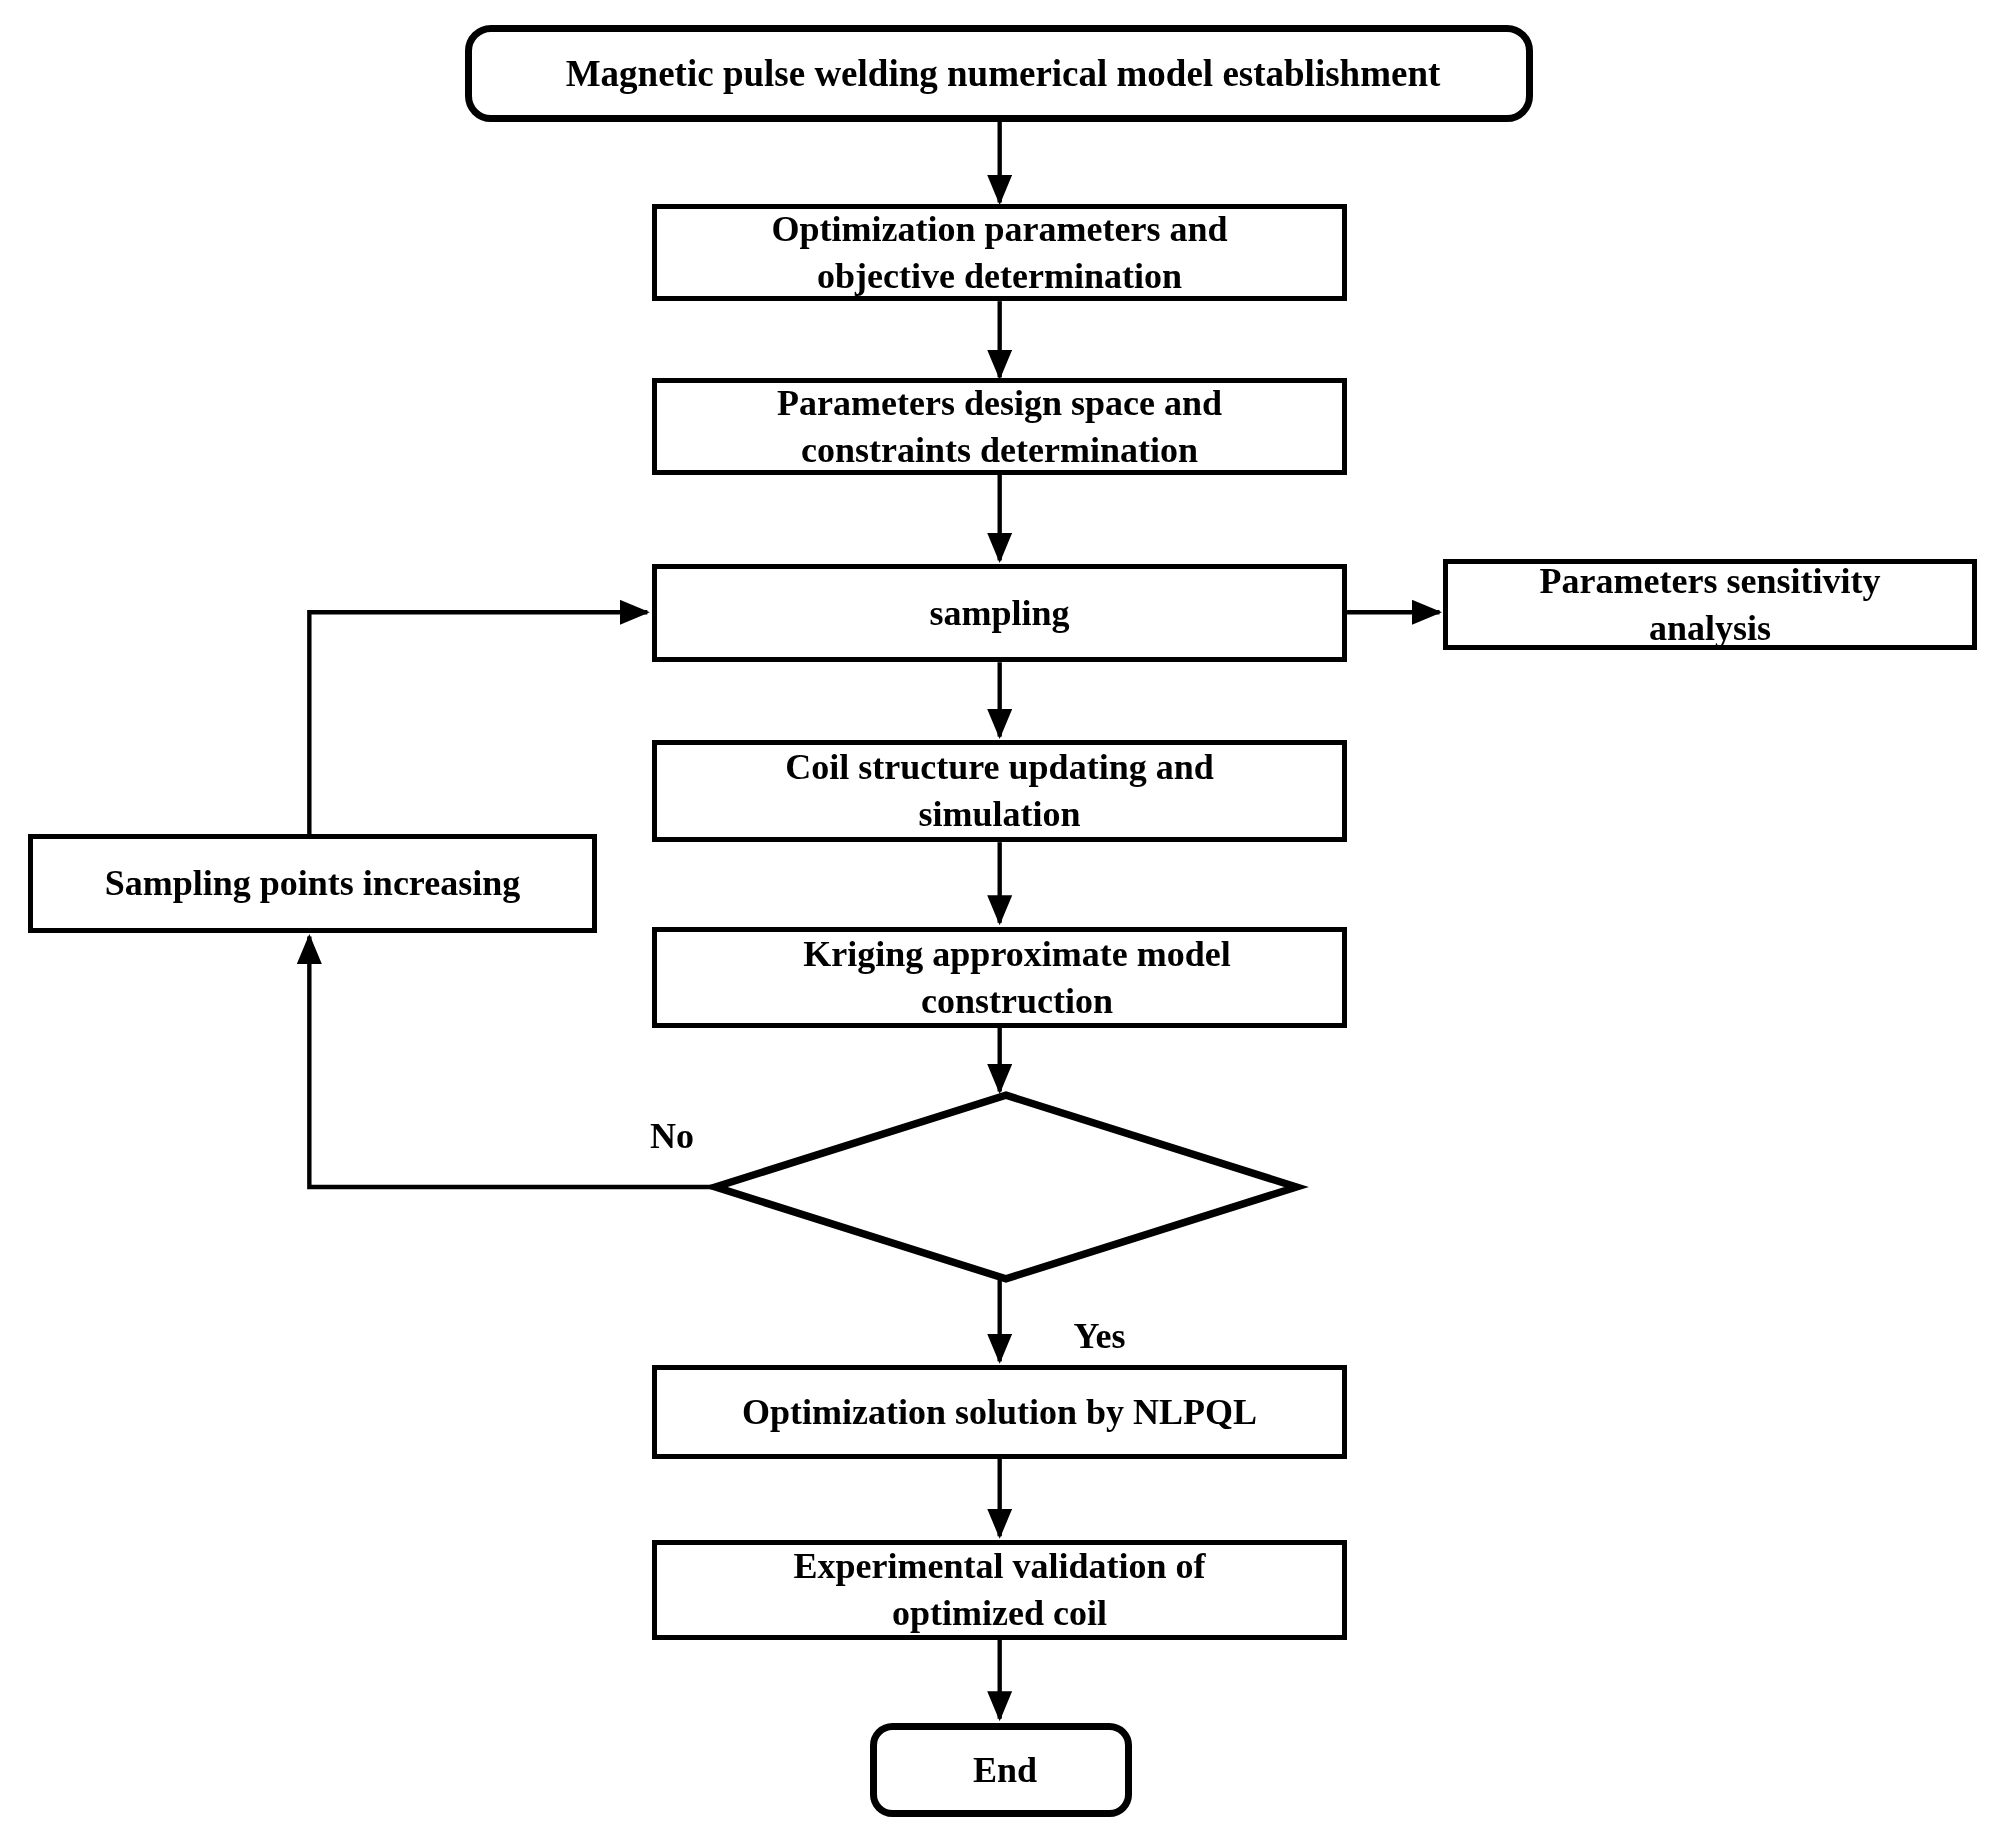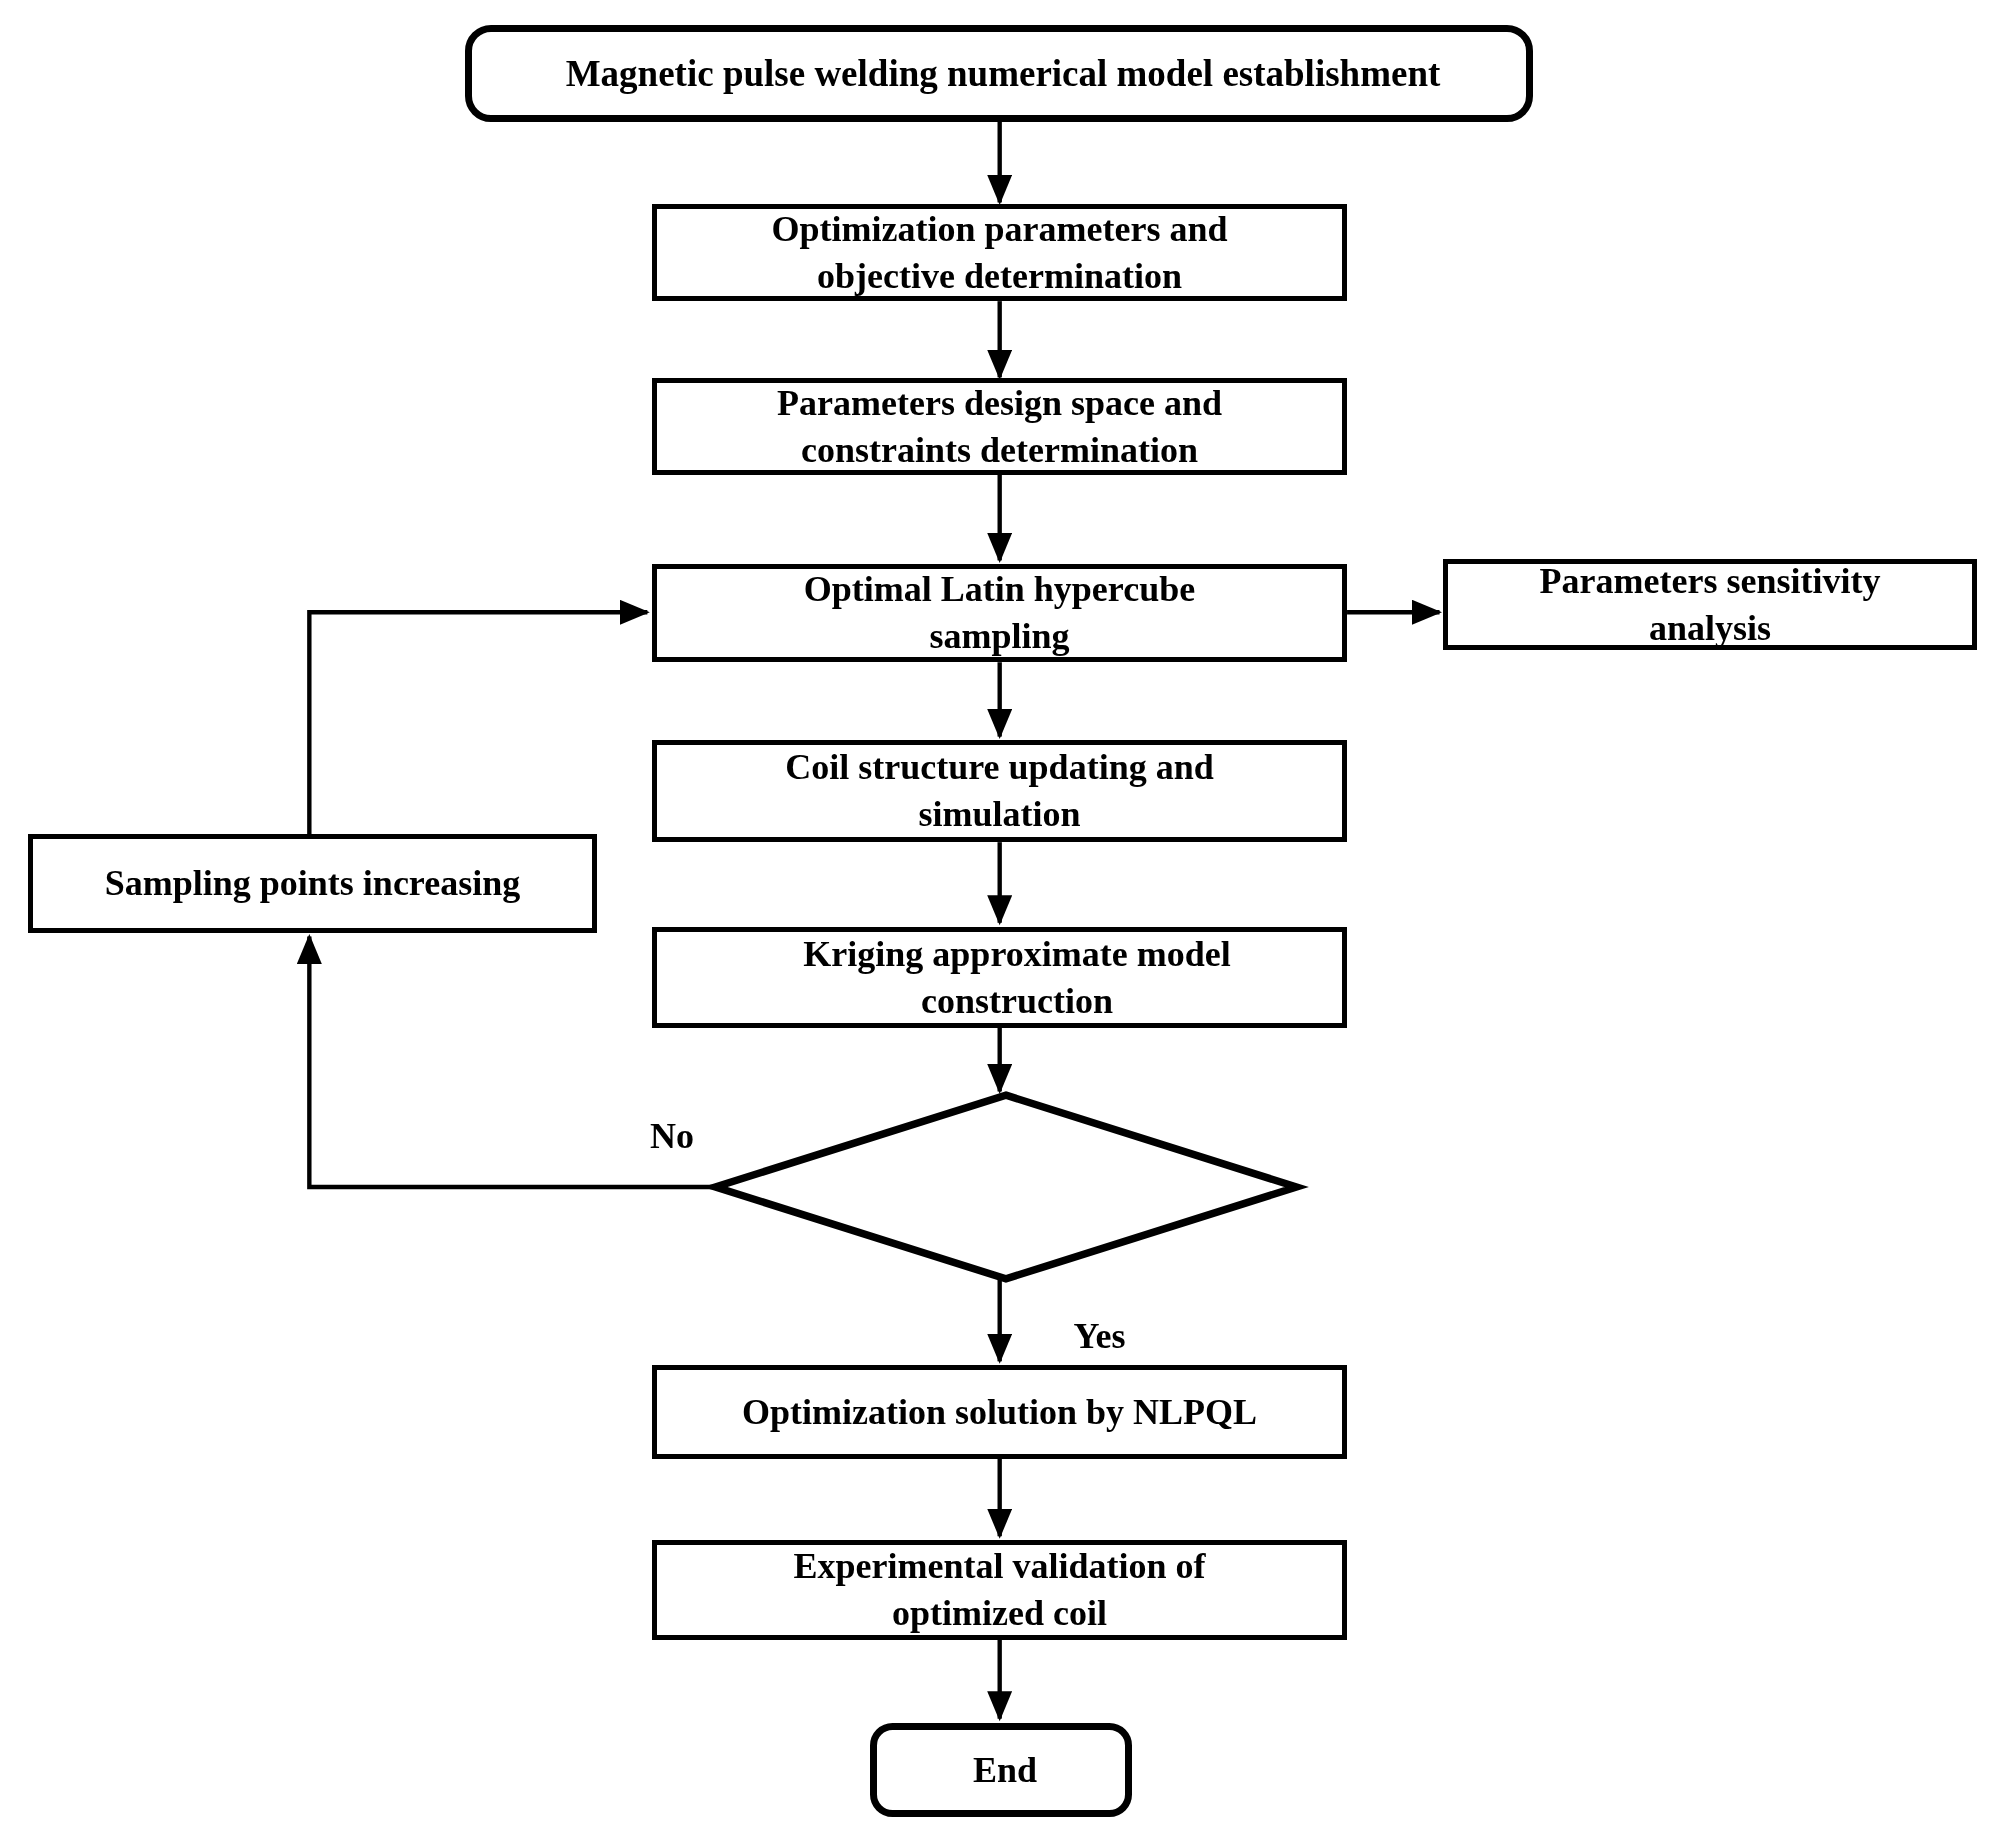--- a/index.html
+++ b/index.html
@@ -71,21 +71,20 @@
     <span class="ln">Optimization parameters and</span>
     <span class="ln">objective determination</span>
   </div>
 
   <div class="node rect" style="left:652px;top:378px;width:695px;height:97px;">
     <span class="ln">Parameters design space and</span>
     <span class="ln">constraints determination</span>
   </div>
 
   <div class="node rect" style="left:652px;top:564px;width:695px;height:98px;">
-    <span class="ln">Optimal Latin hypercube</span>
     <span class="ln">sampling</span>
   </div>
 
   <div class="node rect" style="left:1443px;top:559px;width:534px;height:91px;">
     <span class="ln">Parameters sensitivity</span>
     <span class="ln">analysis</span>
   </div>
 
   <div class="node rect" style="left:652px;top:740px;width:695px;height:102px;">
     <span class="ln">Coil structure updating and</span>

